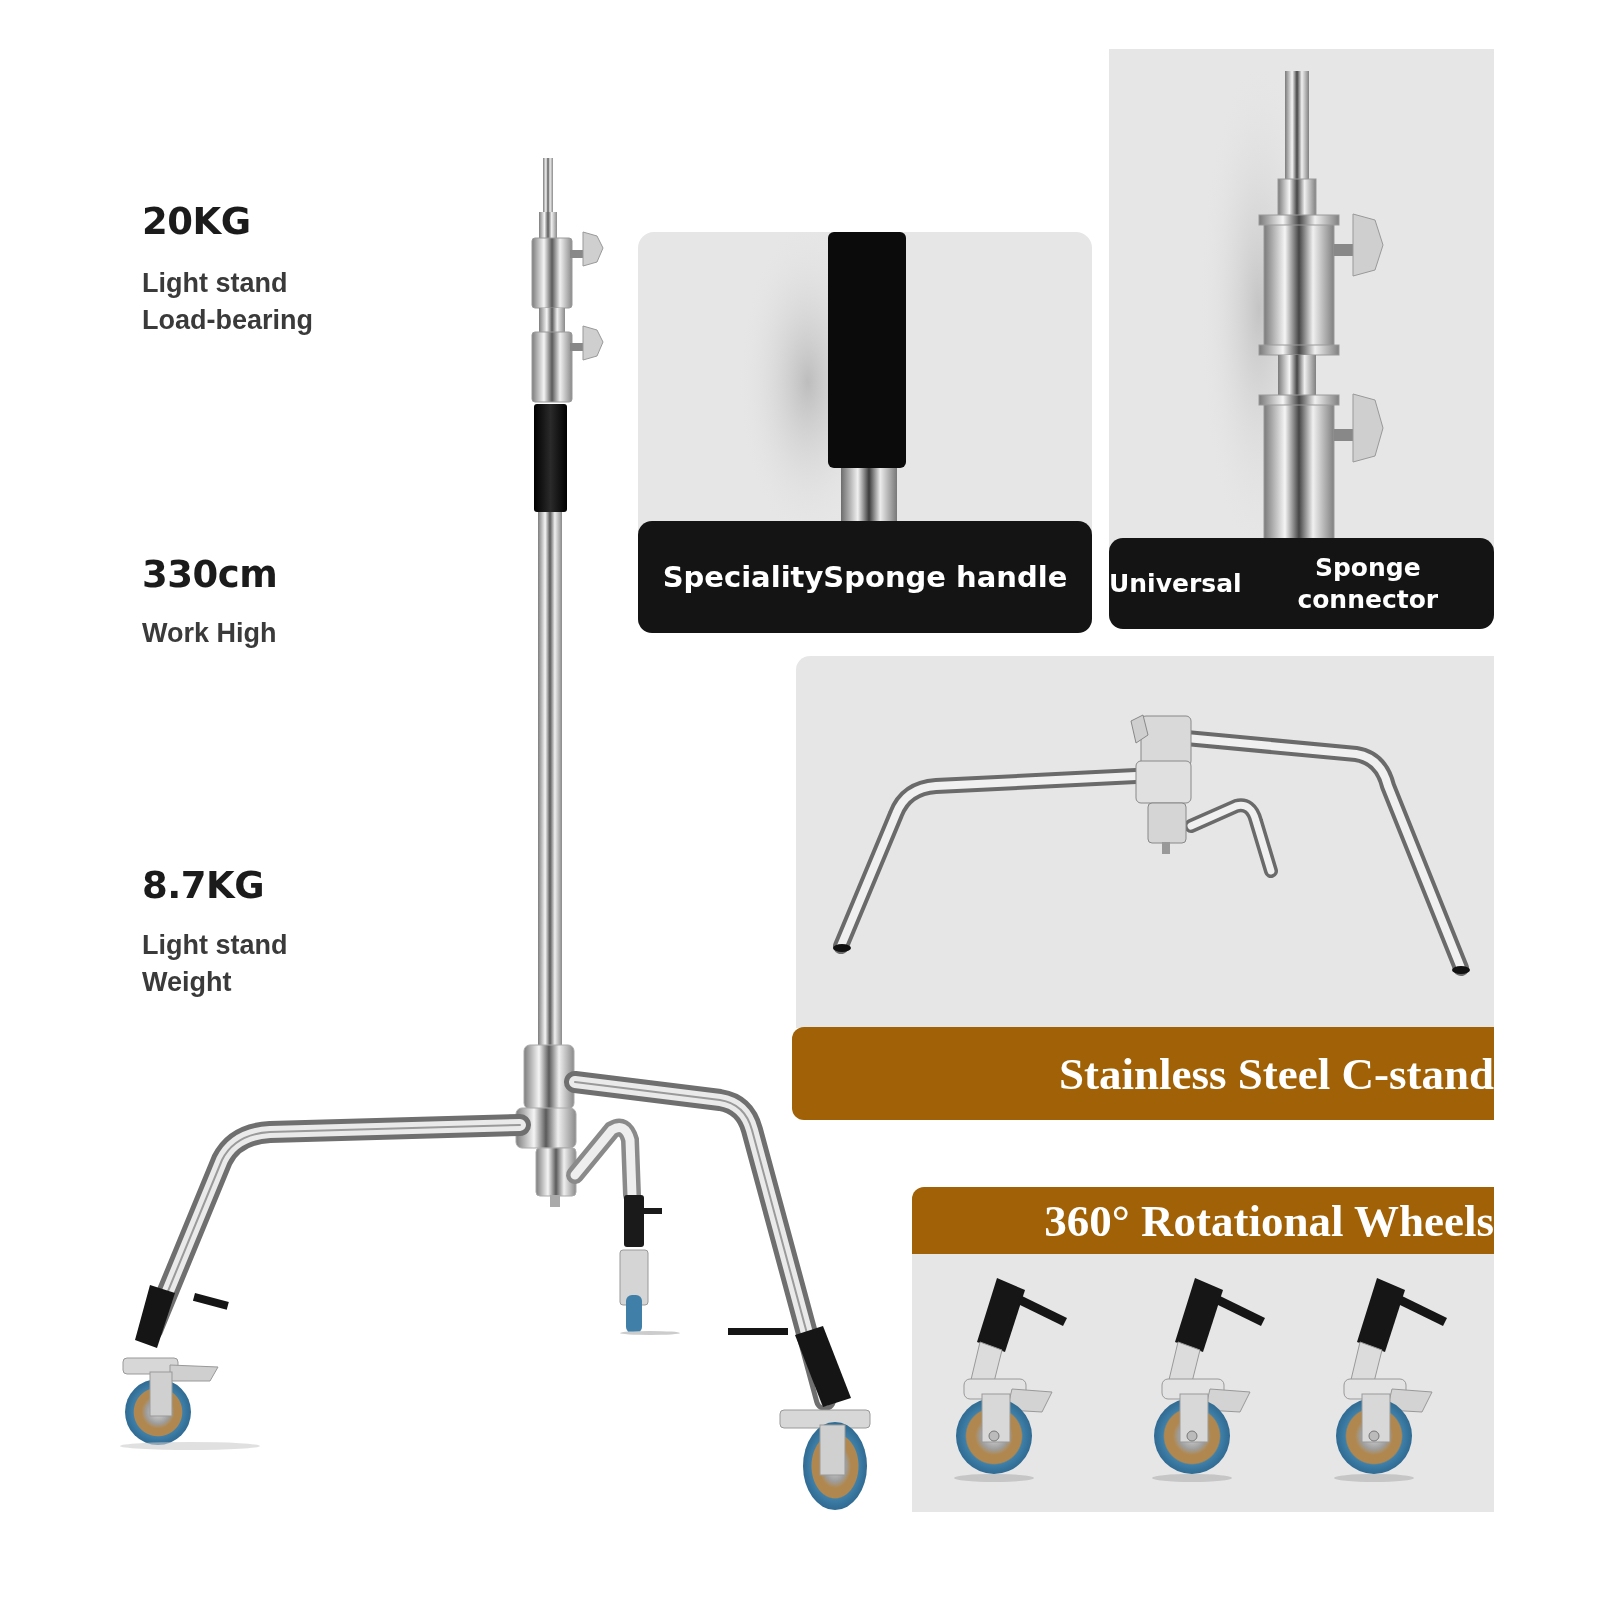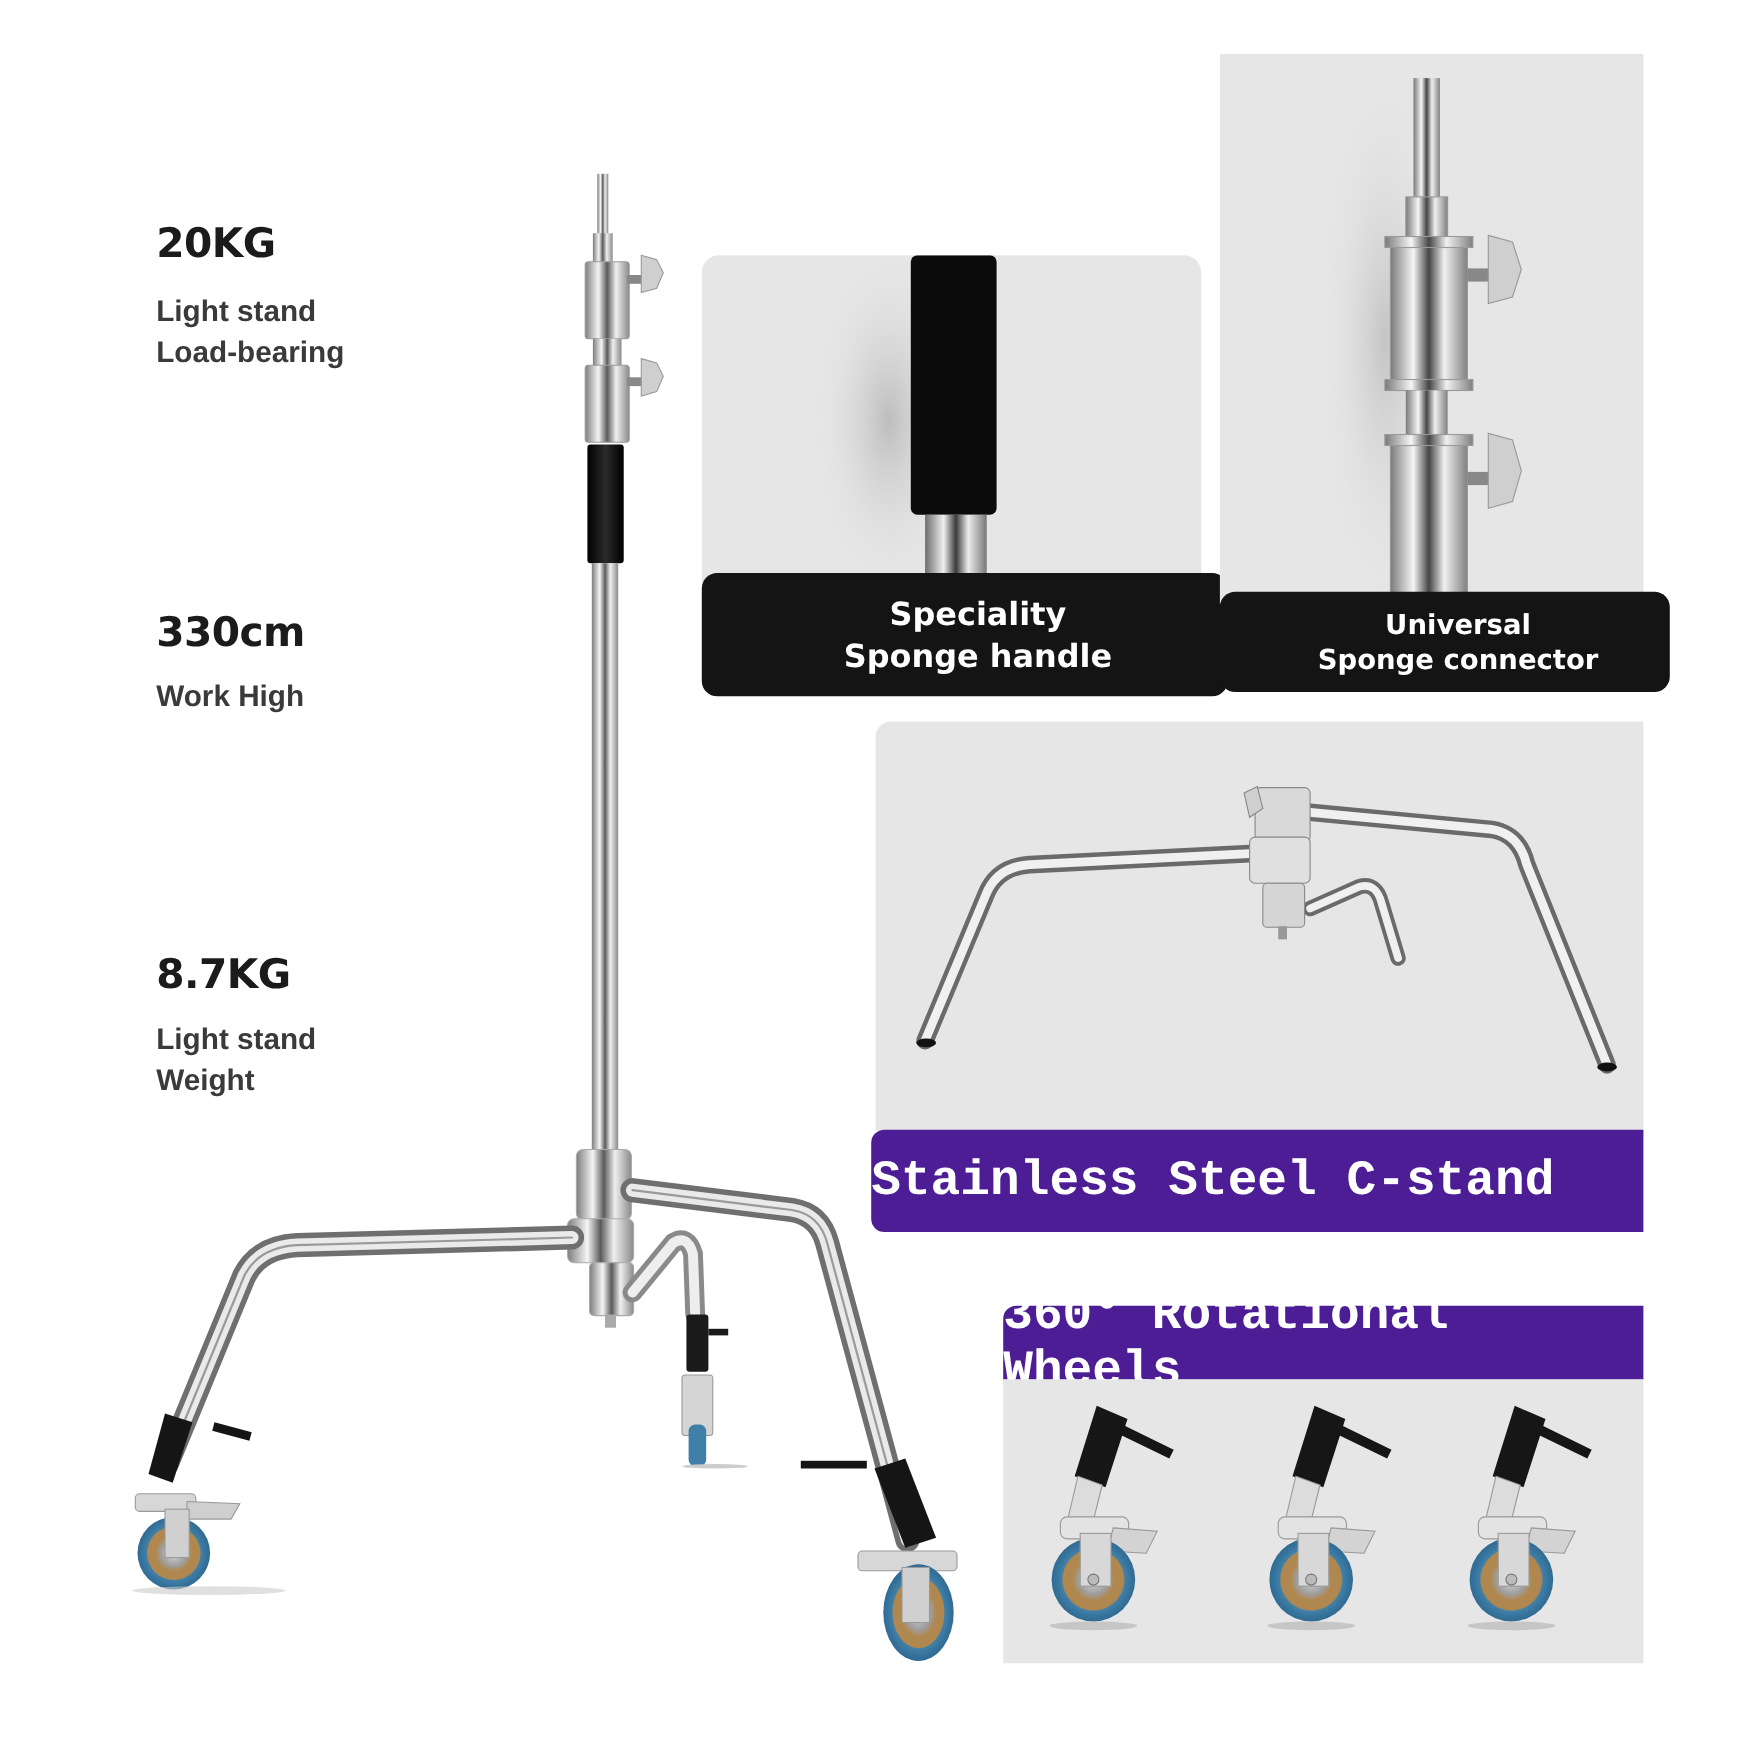--- a/index.html
+++ b/index.html
@@ -8,26 +8,26 @@
 
   
   .spec-value { position: absolute; left: 142px; font-weight: bold; font-size: 37px;
                 color: #1b1b1b; letter-spacing: -0.5px; font-family: "DejaVu Sans", sans-serif; }
   .spec-label { position: absolute; left: 142px; font-size: 27px; color: #3a3a3a;
                 font-weight: bold; line-height: 38px; font-family: Liberation Sans, sans-serif; }
 
   
   .panel { position: absolute; background: #e6e6e6; overflow: hidden; }
   .caption { position: absolute; background: #141414; color: #fff; display: flex;
-             flex-direction: column; align-items: center; justify-content: center;
+             align-items: center; justify-content: center;
              text-align: center; font-weight: bold; border-radius: 14px;
-             font-family: "DejaVu Sans", sans-serif; padding-left: 24px; }
+             font-family: "DejaVu Sans", sans-serif; }
   .caption span { display: block; }
-  .banner { position: absolute; background: #4c1d95; color: #fff; display: flex; align-items: center;
-            justify-content: flex-start; font-family: Liberation Mono, monospace; font-weight: bold; }
+  .banner { position: absolute; background: #a16207; color: #fff; display: flex; align-items: center;
+            justify-content: flex-end; font-family: Liberation Serif, serif; font-weight: bold; }
 
   svg { position: absolute; overflow: visible; }
 </style>
 </head>
 <body>
 
 <div>
   <div class="spec-value" style="top:200px;">20KG</div>
   <div class="spec-label" style="top:264px;">Light stand</div>
   <div class="spec-label" style="top:301px;">Load-bearing</div>

